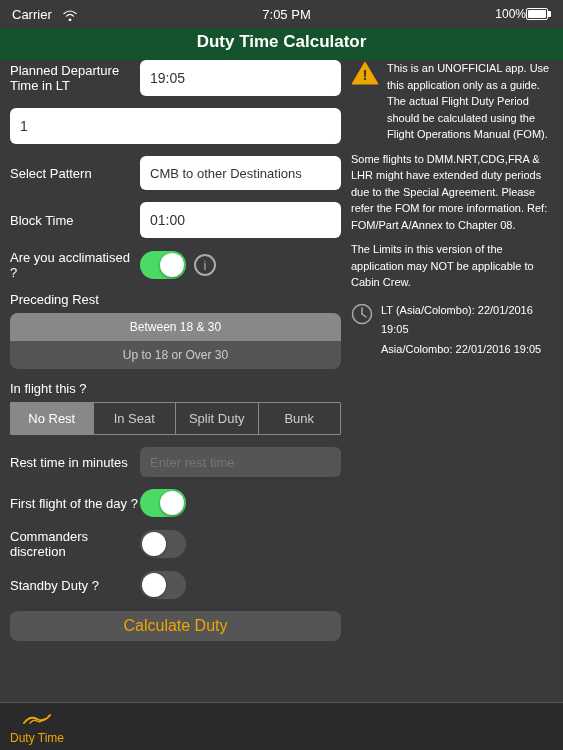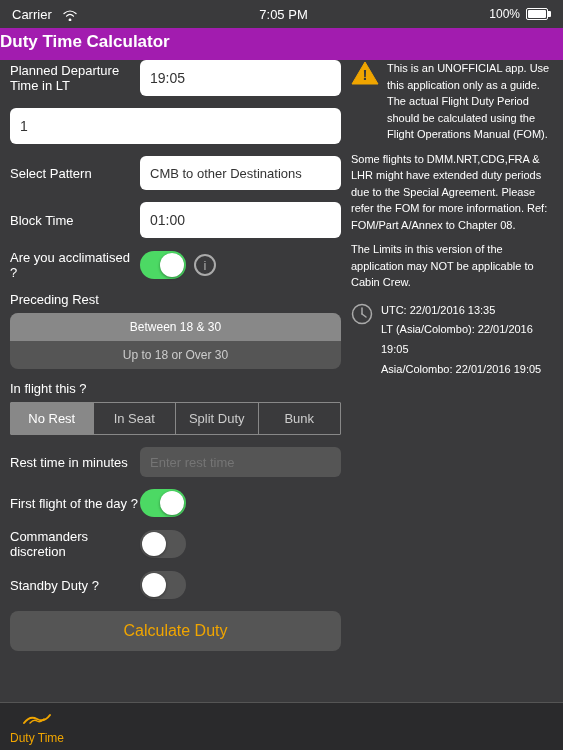--- a/index.html
+++ b/index.html
@@ -18,26 +18,26 @@
       height: 28px;
       background: #3a3a3c;
       display: flex;
       align-items: center;
       justify-content: space-between;
       padding: 0 12px;
       font-size: 13px;
       font-weight: 500;
     }
     .status-left { display: flex; align-items: center; gap: 10px; }
-    .status-right { display: flex; align-items: center; gap: 6px; font-size: 12px; }
+    .status-right { display: flex; align-items: center; font-size: 12px; }
 
     
     .title-bar {
-      background: #a21caf;
-      text-align: left;
+      background: #14532d;
+      text-align: center;
       padding: 4px 0 8px;
       font-size: 17px;
       font-weight: 600;
     }
 
     
     .main-container {
       display: flex;
       padding: 0 10px;
       gap: 10px;
@@ -209,21 +209,21 @@
       color: #aaa;
       outline: none;
     }
 
     
     .calc-btn-container {
       margin-top: 6px;
     }
     .calc-btn {
       width: 100%;
-      height: 40px;
+      height: 30px;
       background: #555;
       border: none;
       border-radius: 8px;
       color: #f0a500;
       font-size: 16px;
       font-weight: 500;
       cursor: pointer;
     }
 
     
@@ -467,21 +467,20 @@
     </div>
 
     <div class="time-box">
 
       <svg class="clock-icon" viewBox="0 0 22 22" fill="none">
         <circle cx="11" cy="11" r="9.5" stroke="#aaa" stroke-width="1.5"></circle>
         <line x1="11" y1="5" x2="11" y2="11" stroke="#aaa" stroke-width="1.5" stroke-linecap="round"></line>
         <line x1="11" y1="11" x2="15" y2="14" stroke="#aaa" stroke-width="1.5" stroke-linecap="round"></line>
       </svg>
       <div>
-        <div class="time-text">UTC: 22/01/2016 13:35</div>
         <div class="time-text">LT (Asia/Colombo): 22/01/2016 19:05</div>
         <div class="time-text">Asia/Colombo: 22/01/2016 19:05</div>
       </div>
     </div>
 
   </div>
 </div>
 
 <div class="bottom-bar">
   <div class="bottom-icon">

